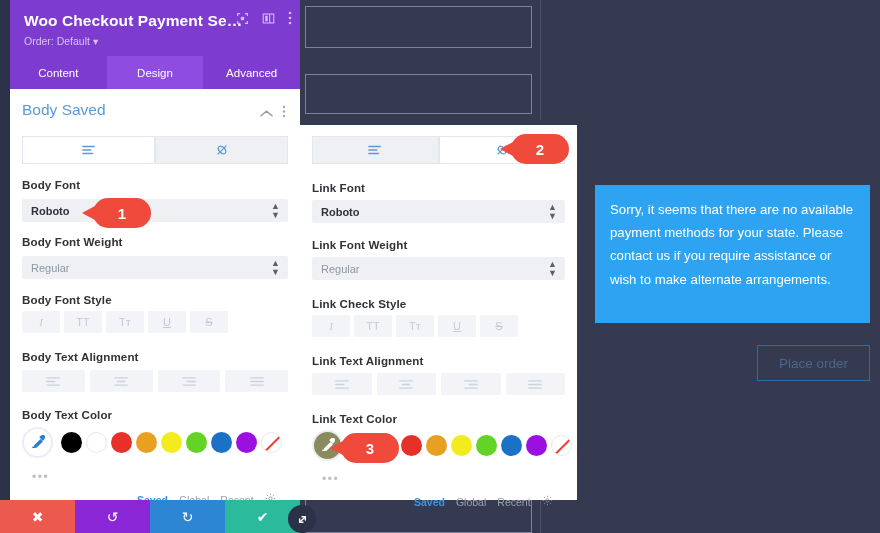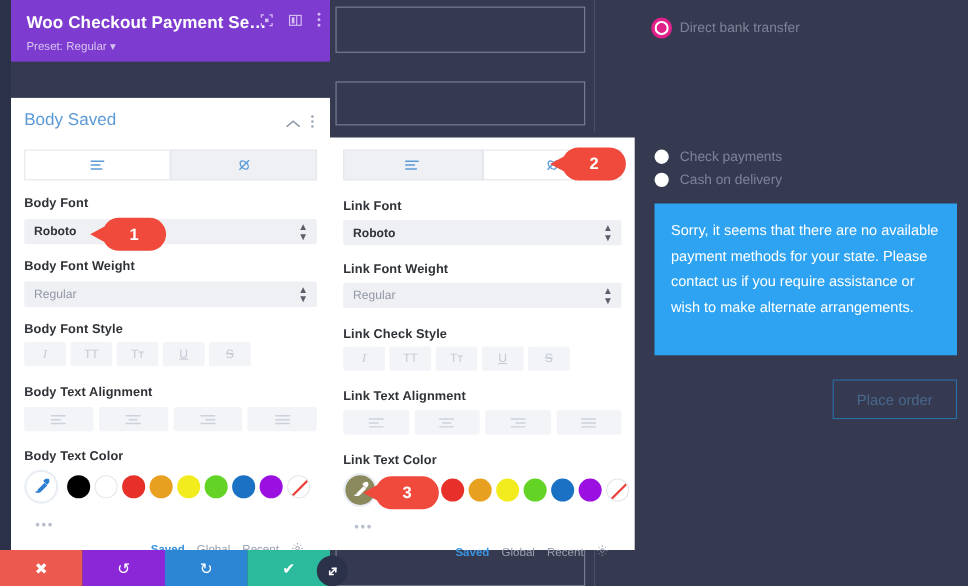--- a/index.html
+++ b/index.html
@@ -186,53 +186,36 @@
 <div id="root">
 
   <div class="bg-canvas">
     <div class="bg-field" style="left:305px;top:6px;width:227px;height:42px;"></div>
     <div class="bg-field" style="left:305px;top:74px;width:227px;height:40px;"></div>
     <div class="bg-field" style="left:305px;top:497px;width:227px;height:36px;"></div>
     <div class="bg-vline" style="left:540px;top:0;height:120px;"></div>
     <div class="bg-vline" style="left:540px;top:495px;height:38px;"></div>
   </div>
 
-  <div class="checkout">
-
-    <div class="pay-option" style="left:15px;top:18px;">
-      <span class="radio selected"></span>
-      <span class="pay-label">Direct bank transfer</span>
-    </div>
-
-    <div class="pay-option" style="left:15px;top:135px;">
-      <span class="radio"></span>
-      <span class="pay-label">Check payments</span>
-    </div>
-
-    <div class="pay-option" style="left:15px;top:156px;">
-      <span class="radio"></span>
-      <span class="pay-label">Cash on delivery</span>
-    </div>
-  </div>
 
 
   <div class="notice-box">
     <p>Sorry, it seems that there are no available payment methods for your state. Please contact us if you require assistance or wish to make alternate arrangements.</p>
   </div>
 
   <div class="place-order">Place order</div>
 
   <div class="modal">
 
     <div class="modal-left-rail"></div>
 
     <div class="modal-header">
       <div class="modal-title">Woo Checkout Payment Se…</div>
       <div class="modal-preset">
-        <span>Preset: Regular</span><span style="margin-left:3px;">▾</span>
+        <span>Order: Default</span><span style="margin-left:3px;">▾</span>
       </div>
       <div class="header-icons">
         <span class="hicon">
           <svg width="13" height="13" viewBox="0 0 16 16" fill="none" stroke="#d6bff2" stroke-width="1.4">
             <path d="M2 5V2h3M11 2h3v3M14 11v3h-3M5 14H2v-3"></path>
             <rect x="6" y="6" width="4" height="4" fill="#d6bff2" stroke="none"></rect>
           </svg>
         </span>
         <span class="hicon">
           <svg width="13" height="13" viewBox="0 0 16 16" fill="none" stroke="#d6bff2" stroke-width="1.3">
@@ -244,20 +227,25 @@
         <span class="hicon">
           <svg width="4" height="14" viewBox="0 0 4 14">
             <circle cx="2" cy="2" r="1.3" fill="#d6bff2"></circle>
             <circle cx="2" cy="7" r="1.3" fill="#d6bff2"></circle>
             <circle cx="2" cy="12" r="1.3" fill="#d6bff2"></circle>
           </svg>
         </span>
       </div>
     </div>
 
+    <div class="tabs">
+      <div class="tab">Content</div>
+      <div class="tab active">Design</div>
+      <div class="tab">Advanced</div>
+    </div>
 
     <div class="panel panel-a">
 
       <div class="toggle-row" style="position:absolute;left:12px;top:47px;width:266px;">
         <div class="toggle-btn active">
           <svg width="14" height="11" viewBox="0 0 16 12" stroke="#5b9ad6" stroke-width="1.6" stroke-linecap="round">
             <line x1="1" y1="1.5" x2="14" y2="1.5"></line>
               <line x1="1" y1="5.5" x2="10" y2="5.5"></line>
               <line x1="1" y1="9.5" x2="12" y2="9.5"></line>
           </svg>

